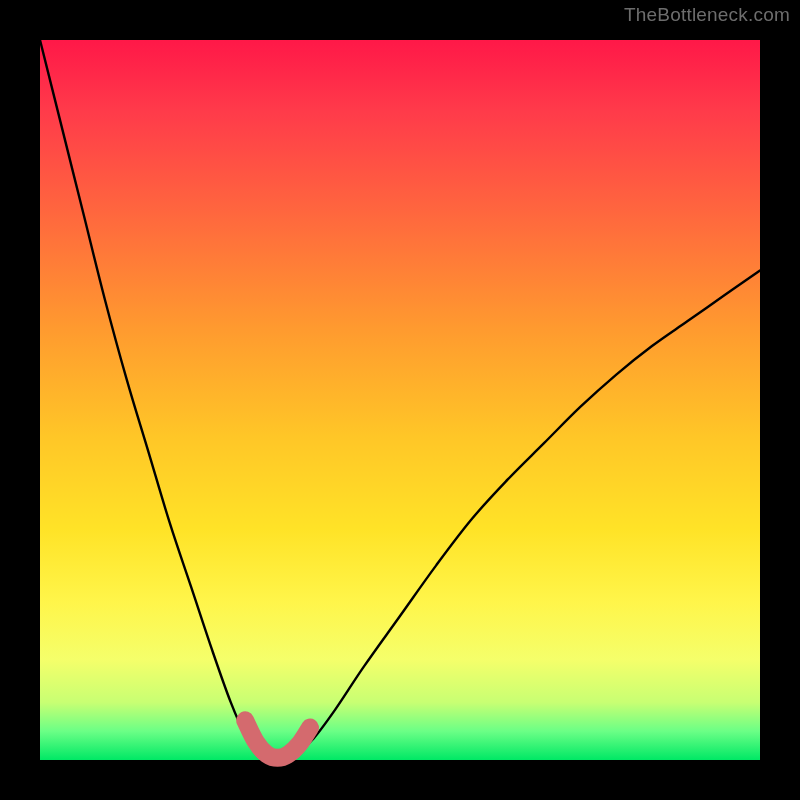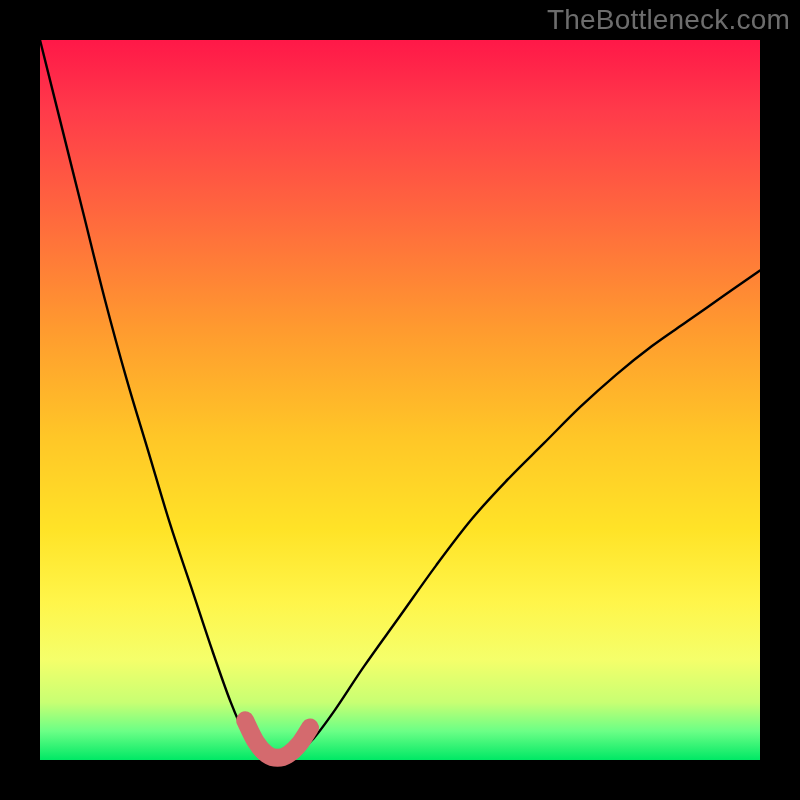--- a/index.html
+++ b/index.html
@@ -15,21 +15,21 @@
     position: relative;
     width: 800px;
     height: 800px;
     background: #000;
   }
   .watermark {
     position: absolute;
     top: 4px;
     right: 10px;
     color: #6d6d6d;
-    font-size: 28px;
+    font-size: 19px;
     font-weight: 500;
     letter-spacing: 0.2px;
     z-index: 10;
   }
   .plot-area {
     position: absolute;
     left: 40px;
     top: 40px;
     width: 720px;
     height: 720px;

